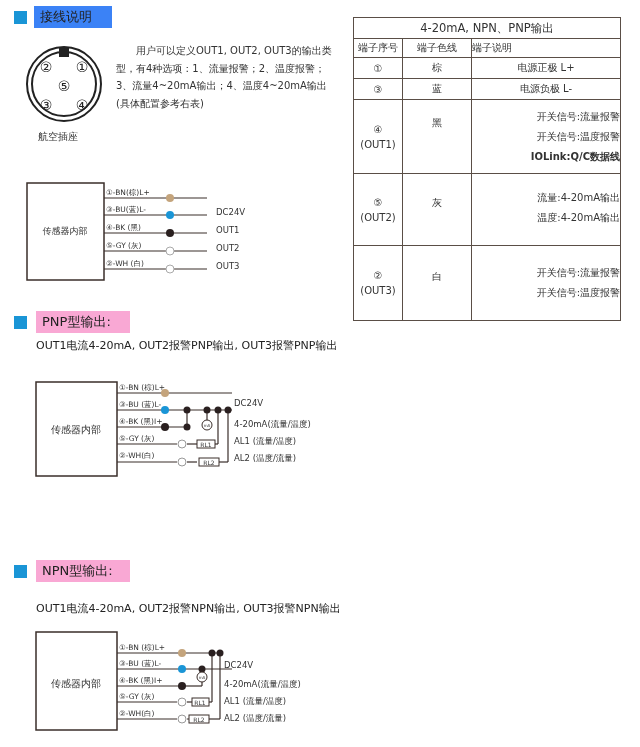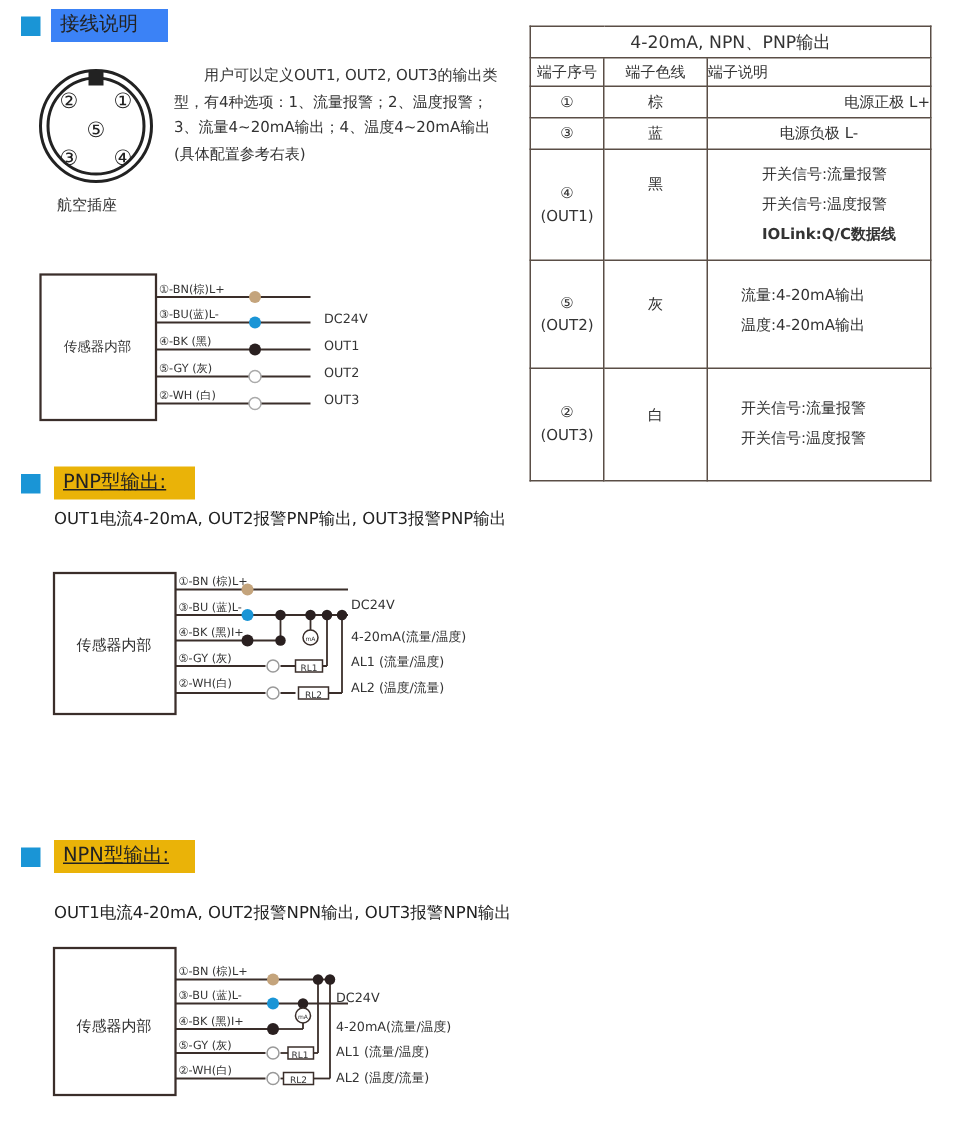--- a/index.html
+++ b/index.html
@@ -1,28 +1,28 @@
 <!DOCTYPE html>
 <html><head>
 <meta charset="utf-8">
 <style>
   html, body { margin:0; padding:0; background:#fff; }
   body { width:640px; height:747px; position:relative; overflow:hidden;
          font-family:"DejaVu Sans", sans-serif; color:#333; }
   .abs { position:absolute; }
   .sq { position:absolute; width:13px; height:13px; background:#1a95d6; }
   .hdr { position:absolute; background:#3b82f6; font-size:13px; color:#222; padding:2px 6px; line-height:18px; }
-  .hdr.gray { background:#eab308;text-decoration:underline; }
+  .hdr.gray { background:#f9a8d4; }
   .intro { position:absolute; left:116px; top:42px; width:222px; font-size:10px; line-height:17.5px; color:#333; text-indent:2em; }
   .plug-label { position:absolute; left:38px; top:130px; font-size:10px; color:#333; }
   .sublabel { position:absolute; font-size:11px; color:#222; }
   svg text { font-family:"DejaVu Sans", sans-serif; }
   table.spec { position:absolute; left:353px; top:17px; width:268px; border-collapse:collapse; font-size:10px; color:#333; }
   table.spec td { border:1px solid #5a4e46; text-align:center; padding:0; }
-  table.spec td.desc { text-align:left; padding-left:36px; line-height:20px; }
+  table.spec td.desc { text-align:right; padding-left:36px; line-height:20px; }
   table.spec .title { font-size:11.5px; height:20px; }
   table.spec .bold { font-weight:bold; }
 </style>
 </head>
 <body>
 
 <div class="sq" style="left:14px;top:11px;"></div>
 <div class="hdr" style="left:34px;top:6px;width:66px;">接线说明</div>
 
 <svg class="abs" style="left:24px;top:44px;" width="80" height="80" viewBox="0 0 80 80">
@@ -75,21 +75,21 @@
         <td colspan="3" class="title">4-20mA, NPN、PNP输出</td>
       </tr>
   <tr style="height:19px;">
     <td style="width:48px;">端子序号</td>
     <td style="width:68px;">端子色线</td>
     <td style="text-align:left;">端子说明</td>
   </tr>
   <tr style="height:21px;">
     <td>①</td>
     <td>棕</td>
-    <td style="text-align:right;">电源正极 L+</td>
+    <td style="text-align:center;">电源正极 L+</td>
   </tr>
   <tr style="height:21px;">
     <td>③</td>
     <td>蓝</td>
     <td style="text-align:center;">电源负极 L-</td>
   </tr>
   <tr style="height:74px;">
     <td>
           <div>④</div>
           <div style="margin-top:4px;">(OUT1)</div>

